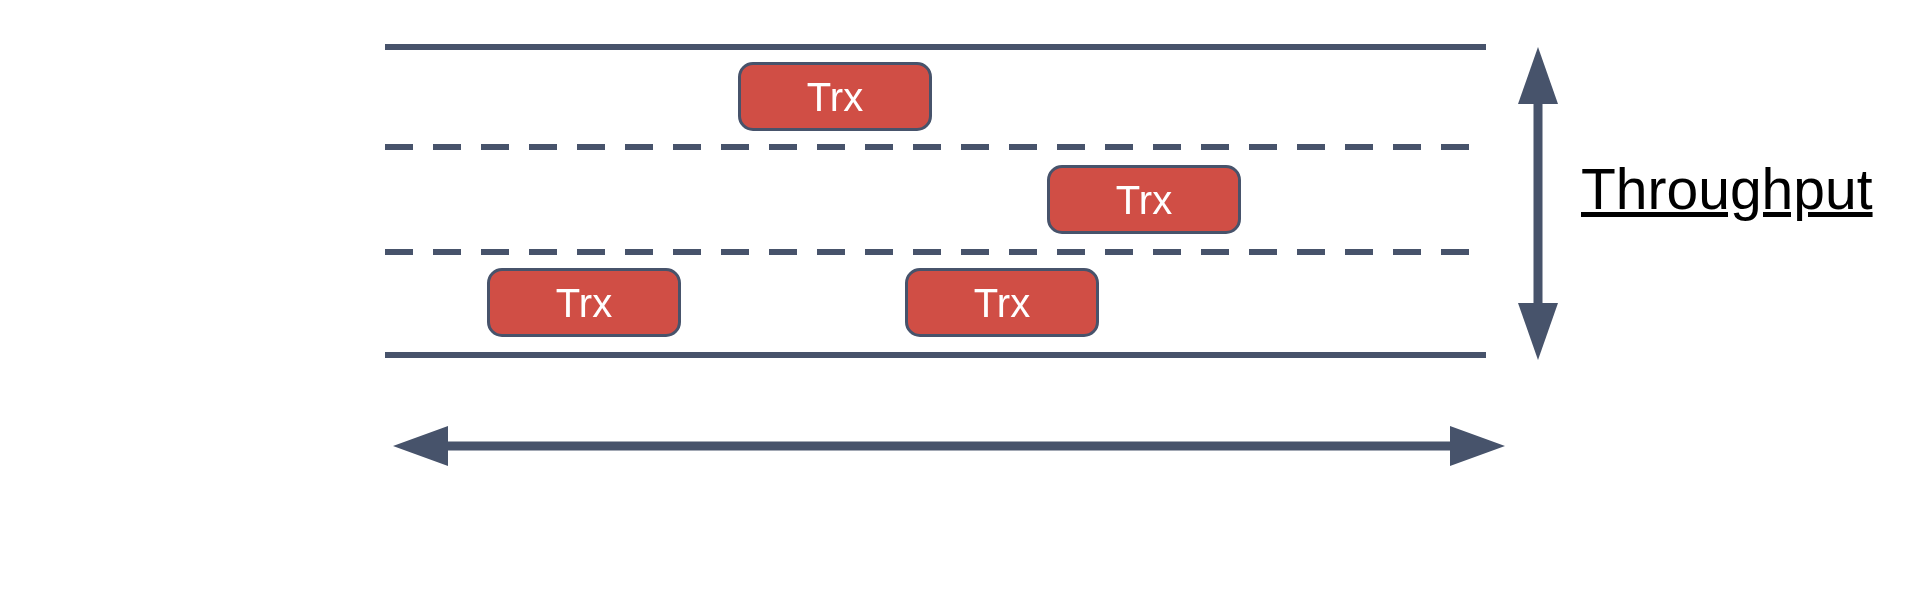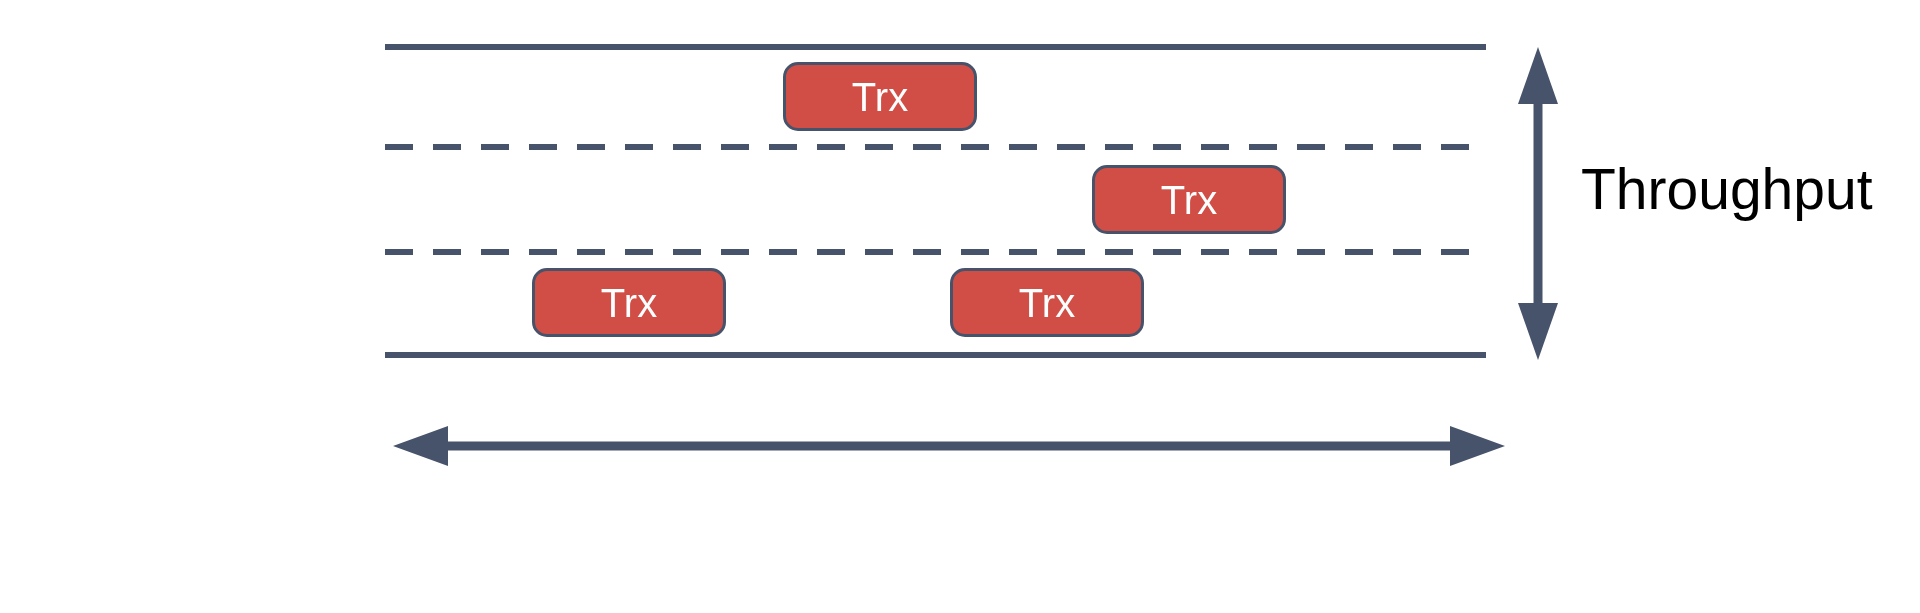--- a/index.html
+++ b/index.html
@@ -41,21 +41,20 @@
     position: absolute;
     width: 194px;
     height: 69px;
     box-sizing: border-box;
     background: #D04E45;
     border: 3px solid #47536B;
     border-radius: 15px;
     display: flex;
     align-items: center;
     justify-content: center;
-    margin-left: 45px;
   }
   .trx-box span {
     color: #FFFFFF;
     font-size: 40px;
     line-height: 1;
   }
   .trx-1 { left: 738px;  top: 62px;  }
   .trx-2 { left: 1047px; top: 165px; }
   .trx-3 { left: 487px;  top: 268px; }
   .trx-4 { left: 905px;  top: 268px; }
@@ -75,21 +74,21 @@
     height: 325px;
   }
   
   .axis-label {
     position: absolute;
     color: #000000;
     font-size: 57px;
     line-height: 1.15;
     white-space: nowrap;
   }
-  .axis-label.throughput { left: 1581px; top: 157px; }
+  .axis-label.throughput { left: 1581px; top: 157px; text-decoration: underline; }
   .axis-label.ttf        { left: 742px;  top: 512px; }
 </style>
 </head>
 <body>
 
 <div class="canvas">
 
   <div class="road-line top"></div>
   <div class="lane-divider d1"></div>
   <div class="lane-divider d2"></div>

